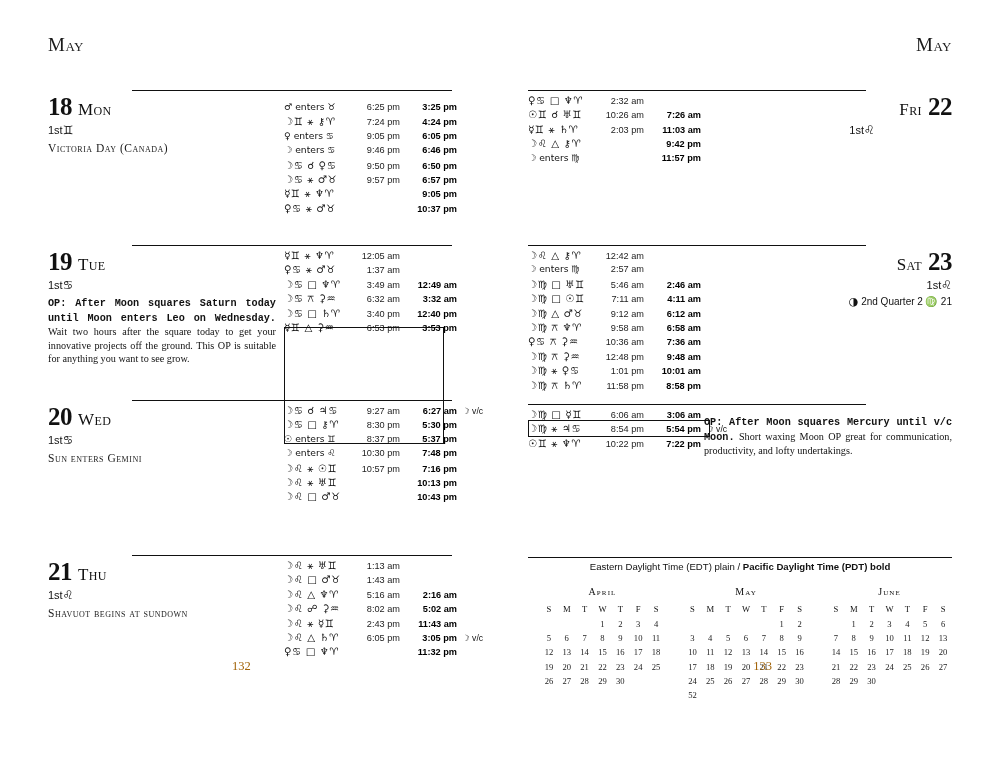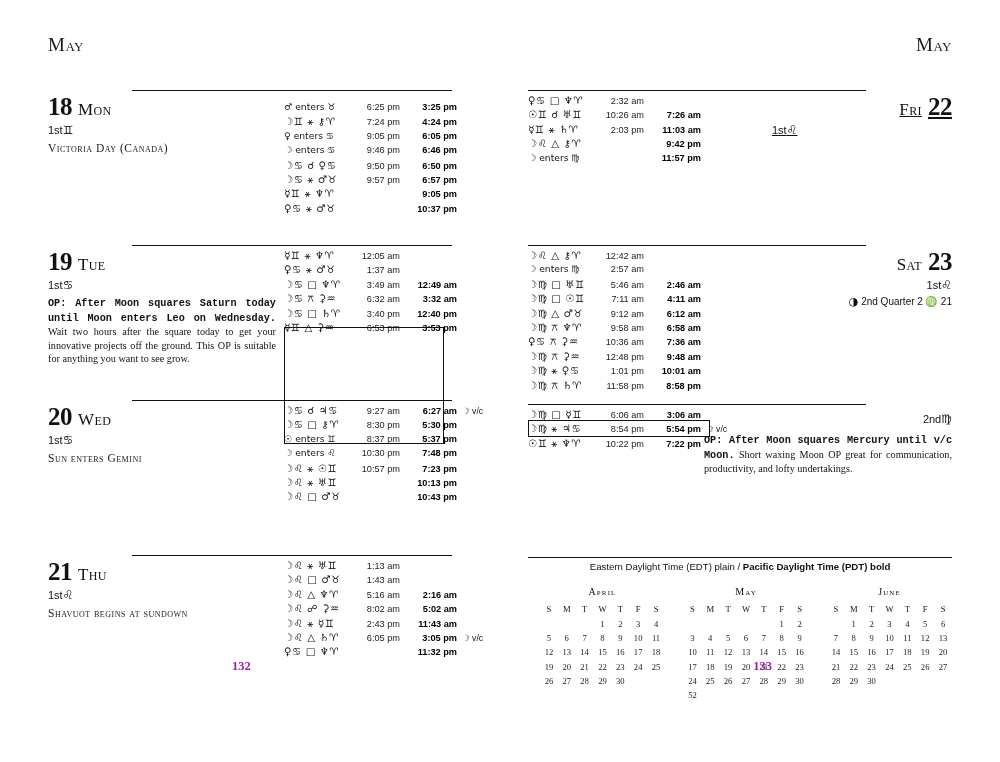--- a/index.html
+++ b/index.html
@@ -22,23 +22,22 @@
     font-family:"Liberation Serif", serif;
     font-size:19px;letter-spacing:.5px;
     font-variant:small-caps;
     color:#1a1a1a;
   }
   .runhead-left{left:48px;}
   .runhead-right{right:48px;}
 
   .folio{
     position:absolute;bottom:22px;
-    font-size:12.5px;color:#a21caf;
+    font-size:12.5px;color:#a16207;
     font-family:"Liberation Serif", serif;
-    font-weight:bold;
   }
   .folio-left{left:232px;}
   .folio-right{right:228px;}
 
   
   .day{position:absolute;}
   .rule{
     position:absolute;height:0;border-top:1.3px solid #111;
   }
 
@@ -271,21 +270,21 @@
             <span class="a-t2">5:37 pm</span>
           </div>
           <div class="arow">
             <span class="a-sym enters">☽ enters  ♌</span>
             <span class="a-t1">10:30 pm</span>
             <span class="a-t2">7:48 pm</span>
           </div>
           <div class="arow">
             <span class="a-sym">☽♌ ⚹ ☉♊</span>
             <span class="a-t1">10:57 pm</span>
-            <span class="a-t2">7:23 pm</span>
+            <span class="a-t2">7:16 pm</span>
           </div>
           <div class="arow">
             <span class="a-sym">☽♌ ⚹ ♅♊</span>
             <span class="a-t1"></span>
             <span class="a-t2">10:13 pm</span>
           </div>
           <div class="arow">
             <span class="a-sym">☽♌ □ ♂♉</span>
             <span class="a-t1"></span>
             <span class="a-t2">10:43 pm</span>
@@ -376,21 +375,21 @@
             <span class="a-sym">☽♌ △ ⚷♈</span>
             <span class="a-t1"></span>
             <span class="a-t2">9:42 pm</span>
           </div>
           <div class="arow">
             <span class="a-sym enters">☽ enters  ♍</span>
             <span class="a-t1"></span>
             <span class="a-t2">11:57 pm</span>
           </div>
         </div>
-      <div style="position:absolute;right:0;top:4px;width:180px;text-align:left;text-decoration:underline;">
+      <div style="position:absolute;right:0;top:4px;width:180px;text-align:center;">
         <div class="dayhead right">
           <span class="dayname">Fri</span>
           <span class="daynum">22</span>
         </div>
         <div class="phase">
           <span>1st</span><span class="sign">♌</span>
         </div>
       </div>
     </div>
 
@@ -477,23 +476,20 @@
             <span class="a-t2">5:54 pm</span>
             <span class="a-vc"><span class="g">☽</span> v/c</span>
           </div>
           <div class="arow">
             <span class="a-sym">☉♊ ⚹ ♆♈</span>
             <span class="a-t1">10:22 pm</span>
             <span class="a-t2">7:22 pm</span>
           </div>
         </div>
       <div style="position:absolute;right:0;top:4px;width:248px;text-align:right;">
-        <div class="phase">
-          <span>2nd</span><span class="sign">♍</span>
-        </div>
         <div class="optext" style="text-align:justify;margin-top:7px;">
           <b>OP: After Moon squares Mercury until v/c Moon.</b><span> Short waxing Moon OP great for communication, productivity, and lofty undertakings.</span>
         </div>
       </div>
     </div>
 
     <div class="opbox" style="left:28px;top:420px;width:180px;height:15px;"></div>
 
     <div class="rule" style="left:28px;top:557px;width:424px;"></div>
     <div class="tzline" style="left:28px;top:561px;width:424px;">

